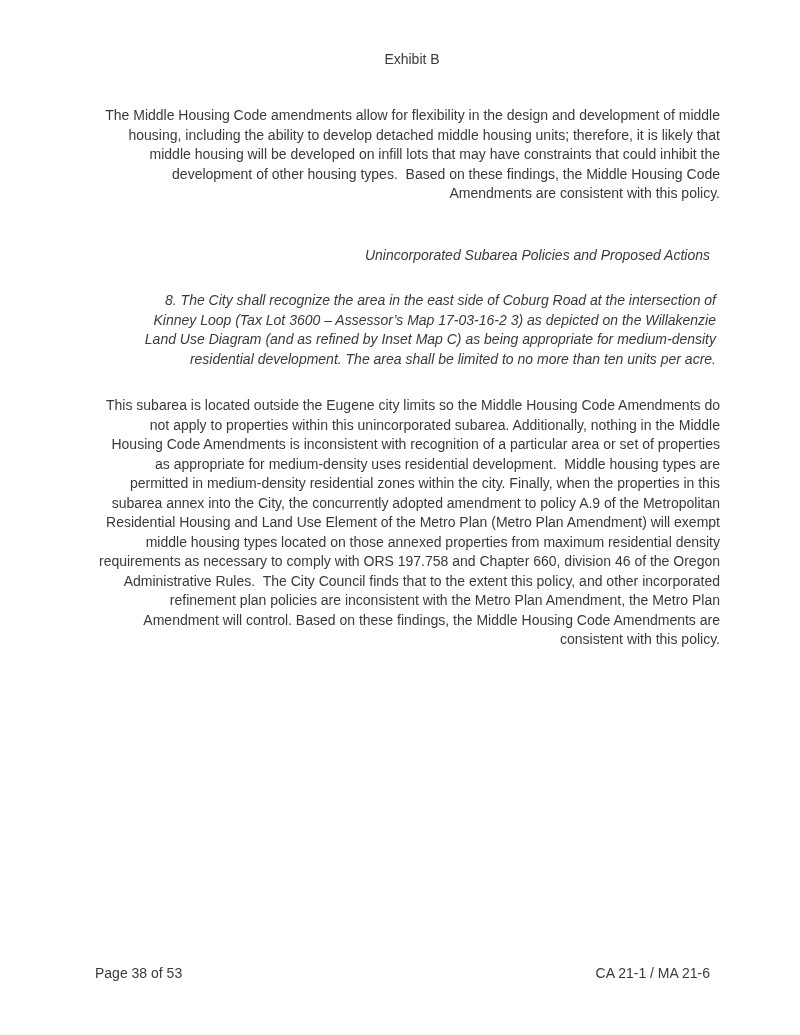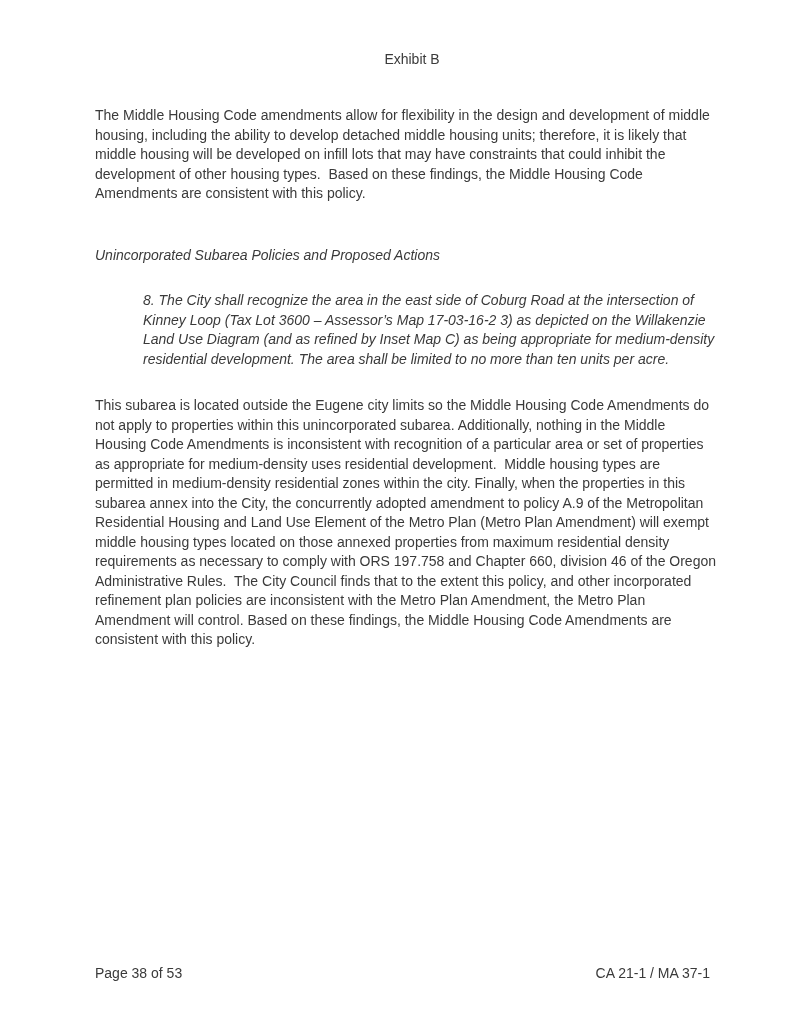--- a/index.html
+++ b/index.html
@@ -13,39 +13,40 @@
     height: 1035px;
     background: #ffffff;
     box-sizing: border-box;
     font-family: "Liberation Sans", sans-serif;
     color: #3a3a3a;
     overflow: hidden;
   }
   .content {
     padding: 0 80px 0 95px;
     box-sizing: border-box;
+    text-align: right;
   }
   .doc-title {
     margin-top: 50px;
     text-align: center;
     font-size: 14px;
     line-height: 19px;
     padding-left: 24px;
   }
   .body-text {
     margin: 0;
     font-size: 14px;
     line-height: 19.5px;
     white-space: pre-wrap;
   }
   .para-1 {
     margin-top: 37px;
   }
   .section-heading {
-    margin: 0;
+    margin: 10px;
     margin-top: 42px;
     font-size: 14px;
     line-height: 19.5px;
     font-style: italic;
   }
   .policy-quote {
     margin: 4px;
     margin-top: 26px;
     margin-left: 48px;
     font-size: 14px;
@@ -78,15 +79,15 @@
 
     <p class="section-heading">Unincorporated Subarea Policies and Proposed Actions</p>
 
     <p class="policy-quote">8. The City shall recognize the area in the east side of Coburg Road at the intersection of Kinney Loop (Tax Lot 3600 – Assessor’s Map 17-03-16-2 3) as depicted on the Willakenzie Land Use Diagram (and as refined by Inset Map C) as being appropriate for medium-density residential development. The area shall be limited to no more than ten units per acre.</p>
 
     <p class="body-text para-2">This subarea is located outside the Eugene city limits so the Middle Housing Code Amendments do not apply to properties within this unincorporated subarea. Additionally, nothing in the Middle Housing Code Amendments is inconsistent with recognition of a particular area or set of properties as appropriate for medium-density uses residential development.  Middle housing types are permitted in medium-density residential zones within the city. Finally, when the properties in this subarea annex into the City, the concurrently adopted amendment to policy A.9 of the Metropolitan Residential Housing and Land Use Element of the Metro Plan (Metro Plan Amendment) will exempt middle housing types located on those annexed properties from maximum residential density requirements as necessary to comply with ORS 197.758 and Chapter 660, division 46 of the Oregon Administrative Rules.  The City Council finds that to the extent this policy, and other incorporated refinement plan policies are inconsistent with the Metro Plan Amendment, the Metro Plan Amendment will control. Based on these findings, the Middle Housing Code Amendments are consistent with this policy.</p>
   </div>
 
   <div class="doc-footer">
     <span>Page 38 of 53</span>
-    <span>CA 21-1 / MA 37-1</span>
+    <span>CA 21-1 / MA 21-6</span>
   </div>
 </div>
 
 </body></html>

